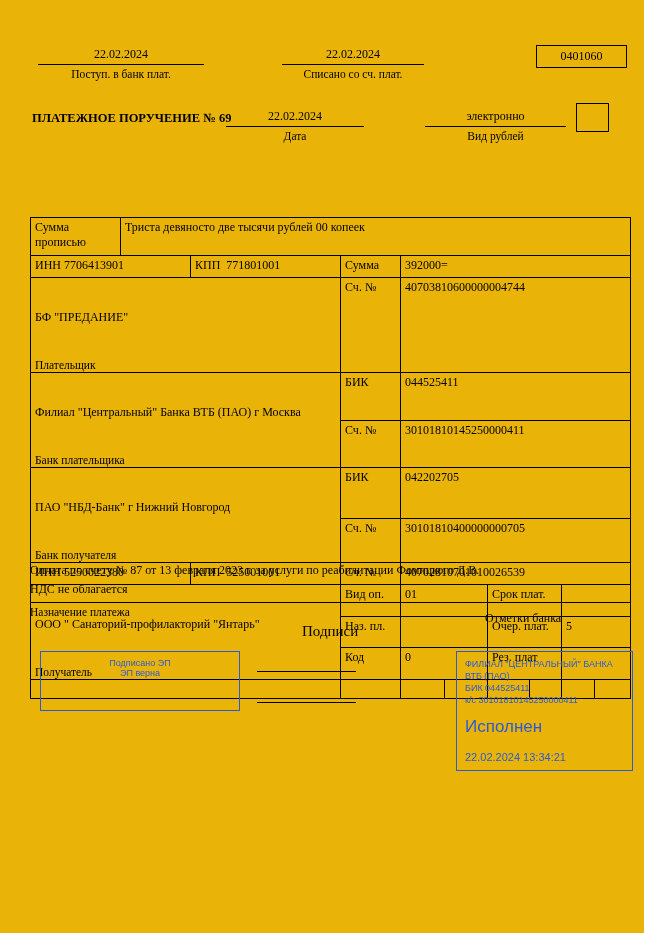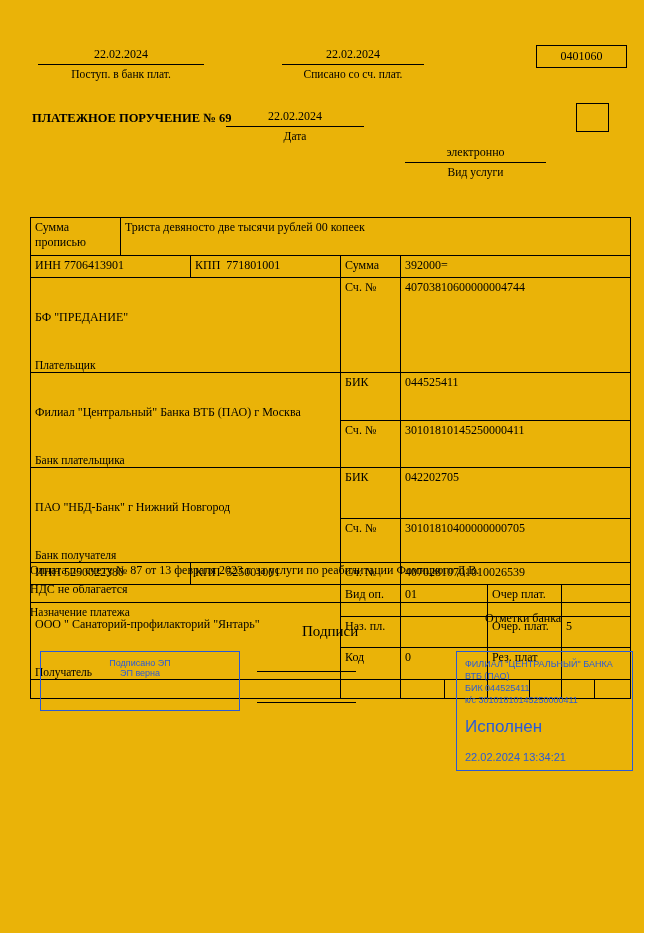--- a/index.html
+++ b/index.html
@@ -76,23 +76,23 @@
     <div class="date-val">22.02.2024</div>
     <div class="date-lbl">Списано со сч. плат.</div>
   </div>
   <div class="form-code-box">0401060</div>
 
   <div class="doc-title">ПЛАТЕЖНОЕ ПОРУЧЕНИЕ № 69</div>
   <div class="title-field" style="left:226px; width:138px;">
     <div class="fv">22.02.2024</div>
     <div class="fl">Дата</div>
   </div>
-  <div class="title-field" style="left:405px; width:141px;margin-top:36px;">
+  <div class="title-field" style="left:425px; width:141px;">
     <div class="fv">электронно</div>
-    <div class="fl">Вид услуги</div>
+    <div class="fl">Вид рублей</div>
   </div>
   <div class="small-box"></div>
 
   <table class="main">
     <colgroup>
       <col style="width:90px">
         <col style="width:70px">
         <col style="width:150px">
       <col style="width:60px">
         <col style="width:44px">
@@ -151,21 +151,21 @@
       <td>Сч. №</td>
       <td colspan="6">40702810701010026539</td>
     </tr>
     <tr class="r9">
       <td colspan="3" rowspan="3">
         <div>ООО " Санаторий-профилакторий "Янтарь"</div>
         <div class="bottom-label">Получатель</div>
       </td>
       <td>Вид оп.</td>
       <td colspan="2">01</td>
-      <td colspan="2">Очер плат.</td>
+      <td colspan="2">Срок плат.</td>
       <td colspan="2"></td>
     </tr>
     <tr class="r10">
       <td>Наз. пл.</td>
       <td colspan="2"></td>
       <td colspan="2">Очер. плат.</td>
       <td colspan="2">5</td>
     </tr>
     <tr class="r11">
       <td>Код</td>

